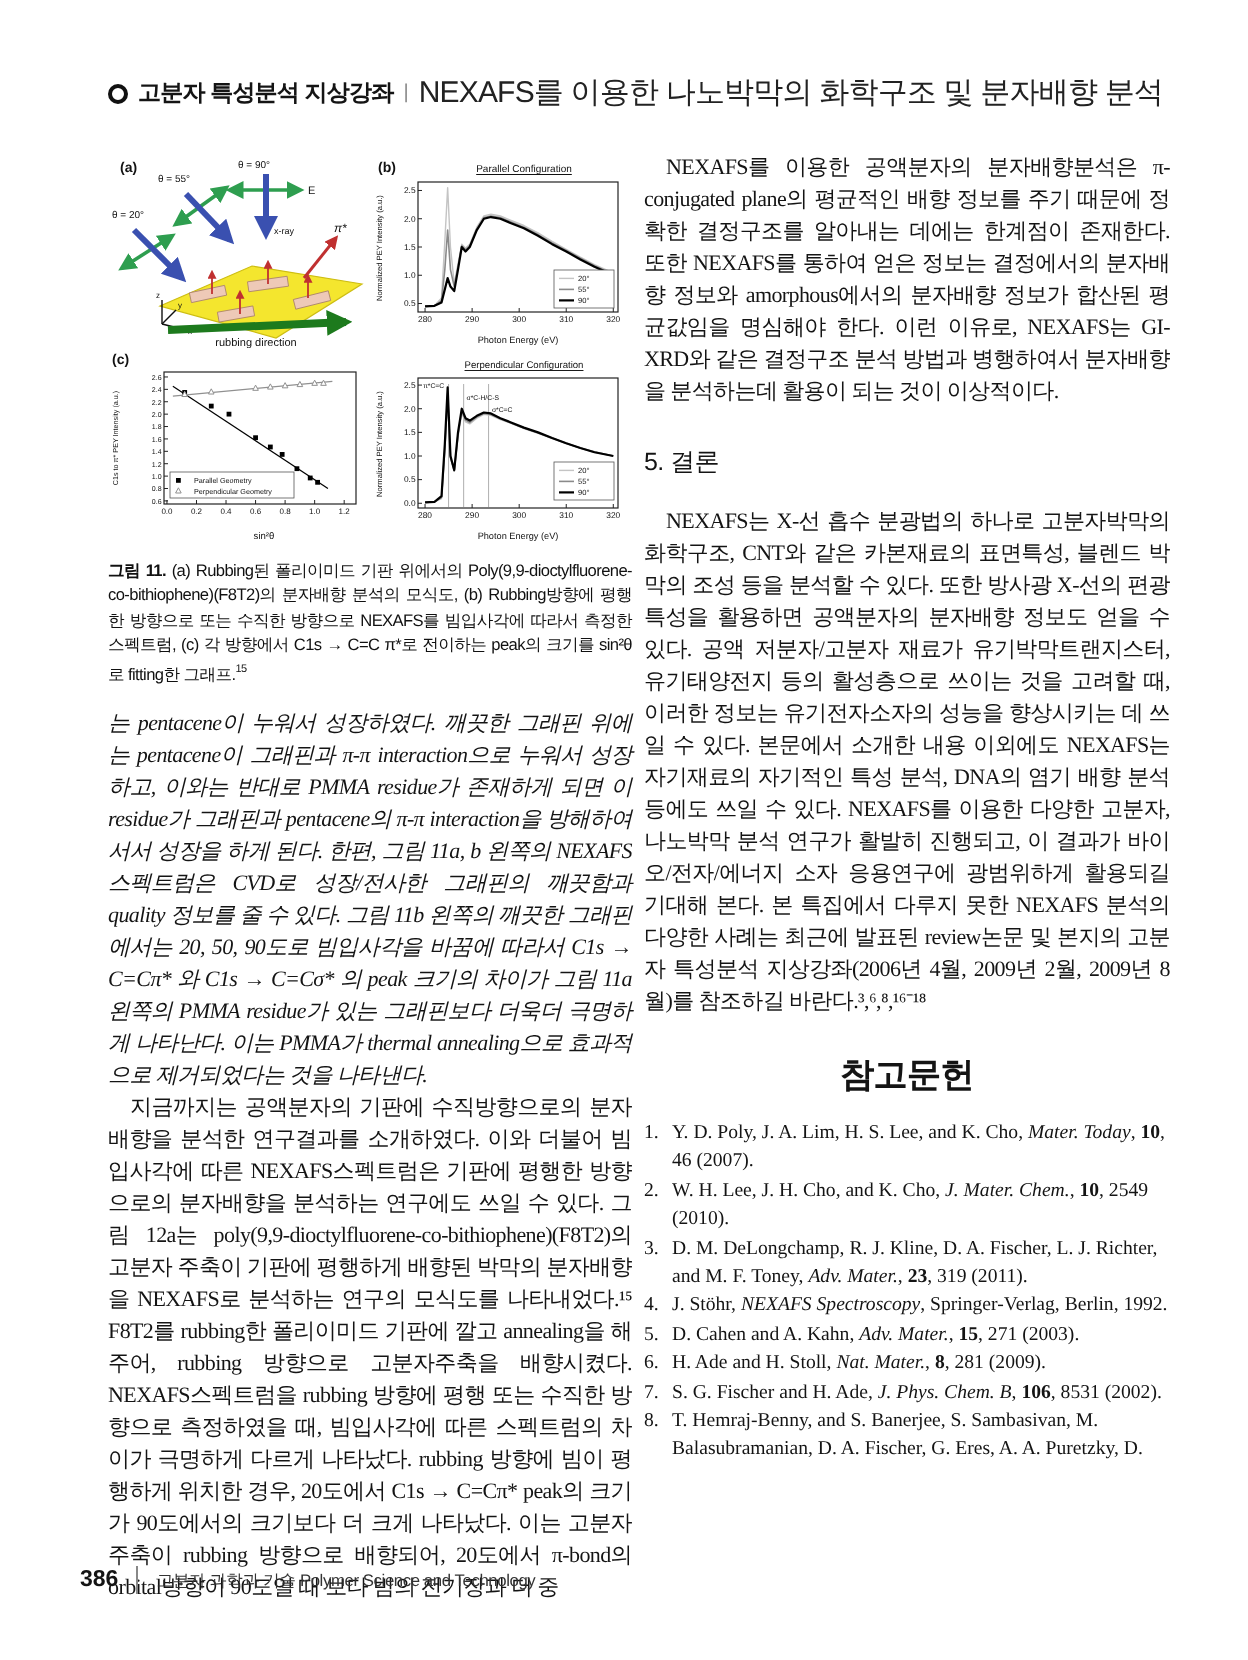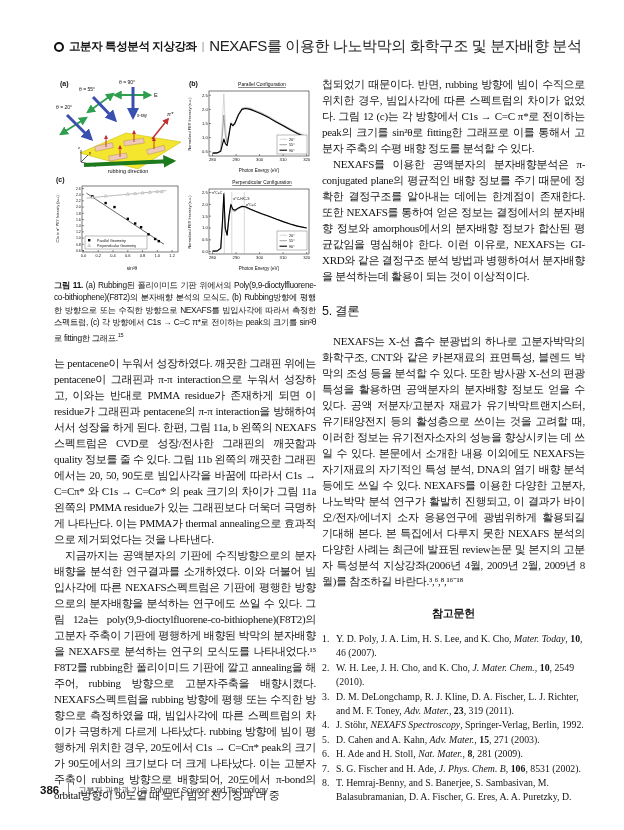--- a/index.html
+++ b/index.html
@@ -23,25 +23,25 @@
   svg.panel{display:block;}
   svg.panel text{font-family:"Liberation Sans",sans-serif;fill:#111;}
   .ut{text-decoration:underline;}
   figcaption{font-family:"Liberation Sans",sans-serif;font-size:8.3px;line-height:12.4px;
              text-align:justify;margin-top:7px;letter-spacing:-0.3px;color:#111;}
   .cap-label{font-weight:bold;}
   .capsup{font-size:5.5px;vertical-align:super;}
 
   p.body{font-size:11px;line-height:16px;text-align:justify;margin:0;letter-spacing:-0.3px;}
   p.indent{text-indent:11px;}
-  .col-left p.cont{margin-top:11px;}
+  .col-left p.cont{margin-top:11px;font-style:italic;}
 
   h2.conclusion{font-family:"Liberation Sans",sans-serif;font-weight:normal;font-size:12.5px;
                 margin:19px 0 13px;letter-spacing:-0.3px;}
-  h3.refs{font-family:"Liberation Sans",sans-serif;font-weight:bold;font-size:11px;
+  h3.refs{font-family:"Liberation Sans",sans-serif;font-weight:bold;font-size:17px;
           text-align:center;margin:17px 0 11px;letter-spacing:-0.3px;}
 
   .refs-list{margin:0;padding:0;list-style:none;font-size:9.8px;line-height:14.4px;}
   .refs-list li{display:flex;}
   .ref-num{width:14px;flex:none;}
   .ref-body{flex:1;}
   .ref-body .i{font-style:italic;}
   .ref-body .b{font-weight:bold;}
 
   
@@ -293,21 +293,20 @@
       </div>
 
       <figcaption><span class="cap-label">그림 11.</span><span> (a) Rubbing된 폴리이미드 기판 위에서의 Poly(9,9-dioctylfluorene-co-bithiophene)(F8T2)의 분자배향 분석의 모식도, (b) Rubbing방향에 평행한 방향으로 또는 수직한 방향으로 NEXAFS를 빔입사각에 따라서 측정한 스펙트럼, (c) 각 방향에서 C1s → C=C π*로 전이하는 peak의 크기를 sin²θ로 fitting한 그래프.</span><sup class="capsup">15</sup></figcaption>
     </figure>
 
     <p class="body cont">는 pentacene이 누워서 성장하였다. 깨끗한 그래핀 위에는 pentacene이 그래핀과 π-π interaction으로 누워서 성장하고, 이와는 반대로 PMMA residue가 존재하게 되면 이 residue가 그래핀과 pentacene의 π-π interaction을 방해하여 서서 성장을 하게 된다. 한편, 그림 11a, b 왼쪽의 NEXAFS 스펙트럼은 CVD로 성장/전사한 그래핀의 깨끗함과 quality 정보를 줄 수 있다. 그림 11b 왼쪽의 깨끗한 그래핀에서는 20, 50, 90도로 빔입사각을 바꿈에 따라서 C1s → C=Cπ* 와 C1s → C=Cσ* 의 peak 크기의 차이가 그림 11a 왼쪽의 PMMA residue가 있는 그래핀보다 더욱더 극명하게 나타난다. 이는 PMMA가 thermal annealing으로 효과적으로 제거되었다는 것을 나타낸다.</p>
     <p class="body indent">지금까지는 공액분자의 기판에 수직방향으로의 분자배향을 분석한 연구결과를 소개하였다. 이와 더불어 빔입사각에 따른 NEXAFS스펙트럼은 기판에 평행한 방향으로의 분자배향을 분석하는 연구에도 쓰일 수 있다. 그림 12a는 poly(9,9-dioctylfluorene-co-bithiophene)(F8T2)의 고분자 주축이 기판에 평행하게 배향된 박막의 분자배향을 NEXAFS로 분석하는 연구의 모식도를 나타내었다.¹⁵ F8T2를 rubbing한 폴리이미드 기판에 깔고 annealing을 해주어, rubbing 방향으로 고분자주축을 배향시켰다. NEXAFS스펙트럼을 rubbing 방향에 평행 또는 수직한 방향으로 측정하였을 때, 빔입사각에 따른 스펙트럼의 차이가 극명하게 다르게 나타났다. rubbing 방향에 빔이 평행하게 위치한 경우, 20도에서 C1s → C=Cπ* peak의 크기가 90도에서의 크기보다 더 크게 나타났다. 이는 고분자 주축이 rubbing 방향으로 배향되어, 20도에서 π-bond의 orbital방향이 90도일 때 보다 빔의 전기장과 더 중</p>
   </div>
 
   <div class="col-right">
-    <p class="body">첩되었기 때문이다. 반면, rubbing 방향에 빔이 수직으로 위치한 경우, 빔입사각에 따른 스펙트럼의 차이가 없었다. 그림 12 (c)는 각 방향에서 C1s → C=C π*로 전이하는 peak의 크기를 sin²θ로 fitting한 그래프로 이를 통해서 고분자 주축의 수평 배향 정도를 분석할 수 있다.</p>
     <p class="body indent">NEXAFS를 이용한 공액분자의 분자배향분석은 π-conjugated plane의 평균적인 배향 정보를 주기 때문에 정확한 결정구조를 알아내는 데에는 한계점이 존재한다. 또한 NEXAFS를 통하여 얻은 정보는 결정에서의 분자배향 정보와 amorphous에서의 분자배향 정보가 합산된 평균값임을 명심해야 한다. 이런 이유로, NEXAFS는 GI-XRD와 같은 결정구조 분석 방법과 병행하여서 분자배향을 분석하는데 활용이 되는 것이 이상적이다.</p>
 
     <h2 class="conclusion">5. 결론</h2>
     <p class="body indent">NEXAFS는 X-선 흡수 분광법의 하나로 고분자박막의 화학구조, CNT와 같은 카본재료의 표면특성, 블렌드 박막의 조성 등을 분석할 수 있다. 또한 방사광 X-선의 편광특성을 활용하면 공액분자의 분자배향 정보도 얻을 수 있다. 공액 저분자/고분자 재료가 유기박막트랜지스터, 유기태양전지 등의 활성층으로 쓰이는 것을 고려할 때, 이러한 정보는 유기전자소자의 성능을 향상시키는 데 쓰일 수 있다. 본문에서 소개한 내용 이외에도 NEXAFS는 자기재료의 자기적인 특성 분석, DNA의 염기 배향 분석 등에도 쓰일 수 있다. NEXAFS를 이용한 다양한 고분자, 나노박막 분석 연구가 활발히 진행되고, 이 결과가 바이오/전자/에너지 소자 응용연구에 광범위하게 활용되길 기대해 본다. 본 특집에서 다루지 못한 NEXAFS 분석의 다양한 사례는 최근에 발표된 review논문 및 본지의 고분자 특성분석 지상강좌(2006년 4월, 2009년 2월, 2009년 8월)를 참조하길 바란다.³,⁶,⁸,¹⁶⁻¹⁸</p>
 
     <h3 class="refs">참고문헌</h3>
     <ol class="refs-list" id="refs-list">
         <li>
           <span class="ref-num">1.</span>
           <span class="ref-body"><span>Y. D. Poly, J. A. Lim, H. S. Lee, and K. Cho, </span><span class="i">Mater. Today</span><span>, </span><span class="b">10</span><span>, 46 (2007).</span></span>

